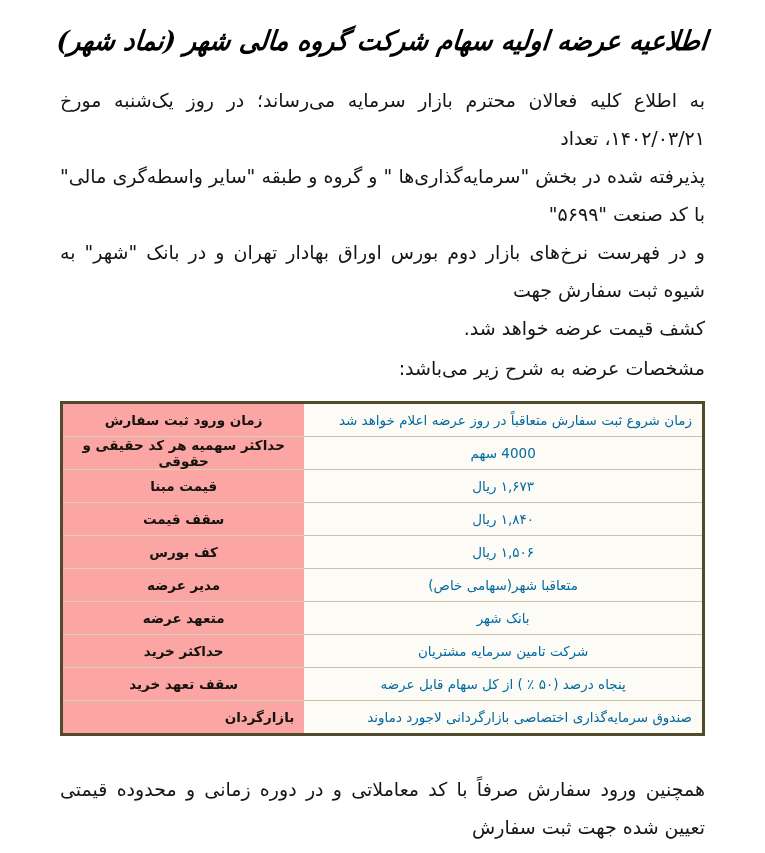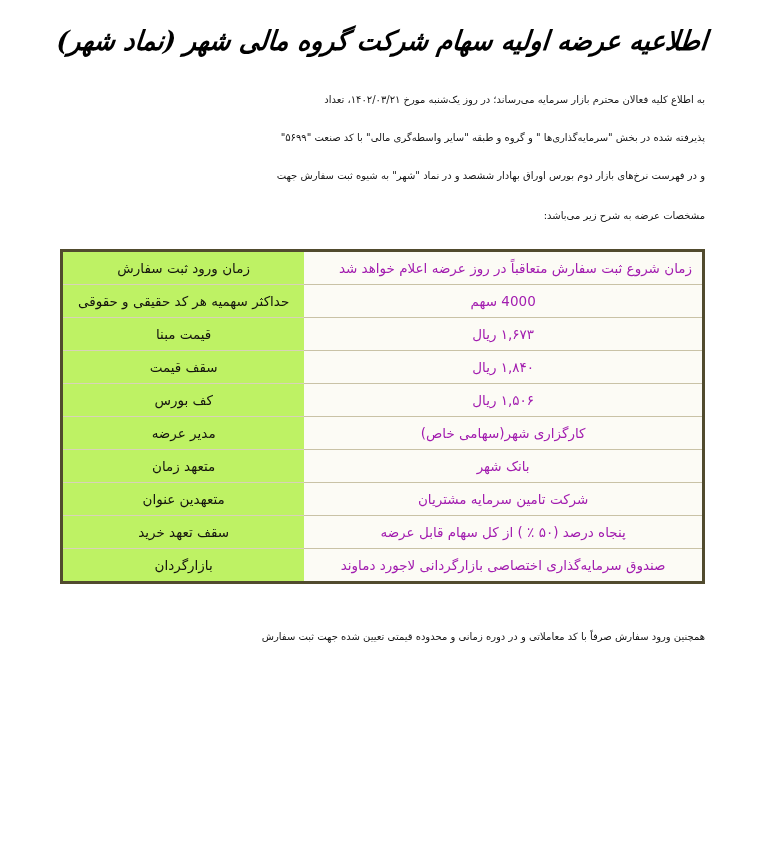--- a/index.html
+++ b/index.html
@@ -45,21 +45,21 @@
     transform-origin: center;
   }
 
   
   .body-block {
     margin: 0 60px;
     direction: rtl;
   }
   .para {
     font-family: "DejaVu Sans", "Liberation Sans", sans-serif;
-    font-size: 10px;
+    font-size: 19px;
     line-height: 38px;
     text-align: justify;
     text-align-last: right;
     color: #161616;
     direction: rtl;
     margin: 0;
   }
   .para.intro {
     margin-top: 20px;
   }
@@ -85,35 +85,36 @@
   }
   table.specs td {
     padding: 0 10px;
     height: 32px;
     font-size: 13.5px;
     vertical-align: middle;
     direction: rtl;
   }
   td.label-cell {
     width: 37%;
-    background: #bef264;
+    background: #fca5a5;
     color: #14130d;
-    font-weight: 400;
+    font-weight: 700;
     text-align: center;
     border-bottom: 1px solid #d8d2b8;
   }
   td.value-cell {
     width: 63%;
     background: #fcfbf5;
-    color: #a21caf;
+    color: #0369a1;
     text-align: center;
     border-bottom: 1px solid #c9c2a6;
   }
   tr:last-child td {
     border-bottom: none;
+    text-align: right;
   }
   td.value-cell.first-row {
     text-align: right;
   }
 
   
   .footer-block {
     margin: 34px 60px 0 60px;
     direction: rtl;
   }
@@ -124,21 +125,22 @@
 <div class="page">
 
   <div class="title-wrap">
     <div class="doc-title">اطلاعیه عرضه اولیه سهام شرکت گروه مالی شهر (نماد شهر)</div>
   </div>
 
   <div class="body-block">
     <p class="para intro">
       <span class="para-line">به اطلاع کلیه فعالان محترم بازار سرمایه می‌رساند؛ در روز یک‌شنبه مورخ ۱۴۰۲/۰۳/۲۱، تعداد</span>
       <span class="para-line">پذیرفته شده در بخش "سرمایه‌گذاری‌ها " و گروه و طبقه "سایر واسطه‌گری مالی" با کد صنعت "۵۶۹۹"</span>
-      <span class="para-line">و در فهرست نرخ‌های بازار دوم بورس اوراق بهادار ششصد و در نماد "شهر" به شیوه ثبت سفارش جهت</span>
+      <span class="para-line">و در فهرست نرخ‌های بازار دوم بورس اوراق بهادار تهران و در بانک "شهر" به شیوه ثبت سفارش جهت</span>
+      <span class="para-line">کشف قیمت عرضه خواهد شد.</span>
     </p>
     <p class="para para-sub">مشخصات عرضه به شرح زیر می‌باشد:</p>
   </div>
 
   <div class="table-wrap">
     <table class="specs">
       <tbody>
         <tr>
           <td class="value-cell first-row">زمان شروع ثبت سفارش متعاقباً در روز عرضه اعلام خواهد شد</td>
           <td class="label-cell">زمان ورود ثبت سفارش</td>
@@ -153,30 +155,30 @@
         </tr>
         <tr>
           <td class="value-cell">۱,۸۴۰ ریال</td>
           <td class="label-cell">سقف قیمت</td>
         </tr>
         <tr>
           <td class="value-cell">۱,۵۰۶ ریال</td>
           <td class="label-cell">کف بورس</td>
         </tr>
         <tr>
-          <td class="value-cell">کارگزاری شهر(سهامی خاص)</td>
+          <td class="value-cell">متعاقبا شهر(سهامی خاص)</td>
           <td class="label-cell">مدیر عرضه</td>
         </tr>
         <tr>
           <td class="value-cell">بانک شهر</td>
-          <td class="label-cell">متعهد زمان</td>
+          <td class="label-cell">متعهد عرضه</td>
         </tr>
         <tr>
           <td class="value-cell">شرکت تامین سرمایه مشتریان</td>
-          <td class="label-cell">متعهدین عنوان</td>
+          <td class="label-cell">حداکثر خرید</td>
         </tr>
         <tr>
           <td class="value-cell">پنجاه درصد (۵۰ ٪ ) از کل سهام قابل عرضه</td>
           <td class="label-cell">سقف تعهد خرید</td>
         </tr>
         <tr>
           <td class="value-cell">صندوق سرمایه‌گذاری اختصاصی بازارگردانی لاجورد دماوند</td>
           <td class="label-cell">بازارگردان</td>
         </tr>
       </tbody>

